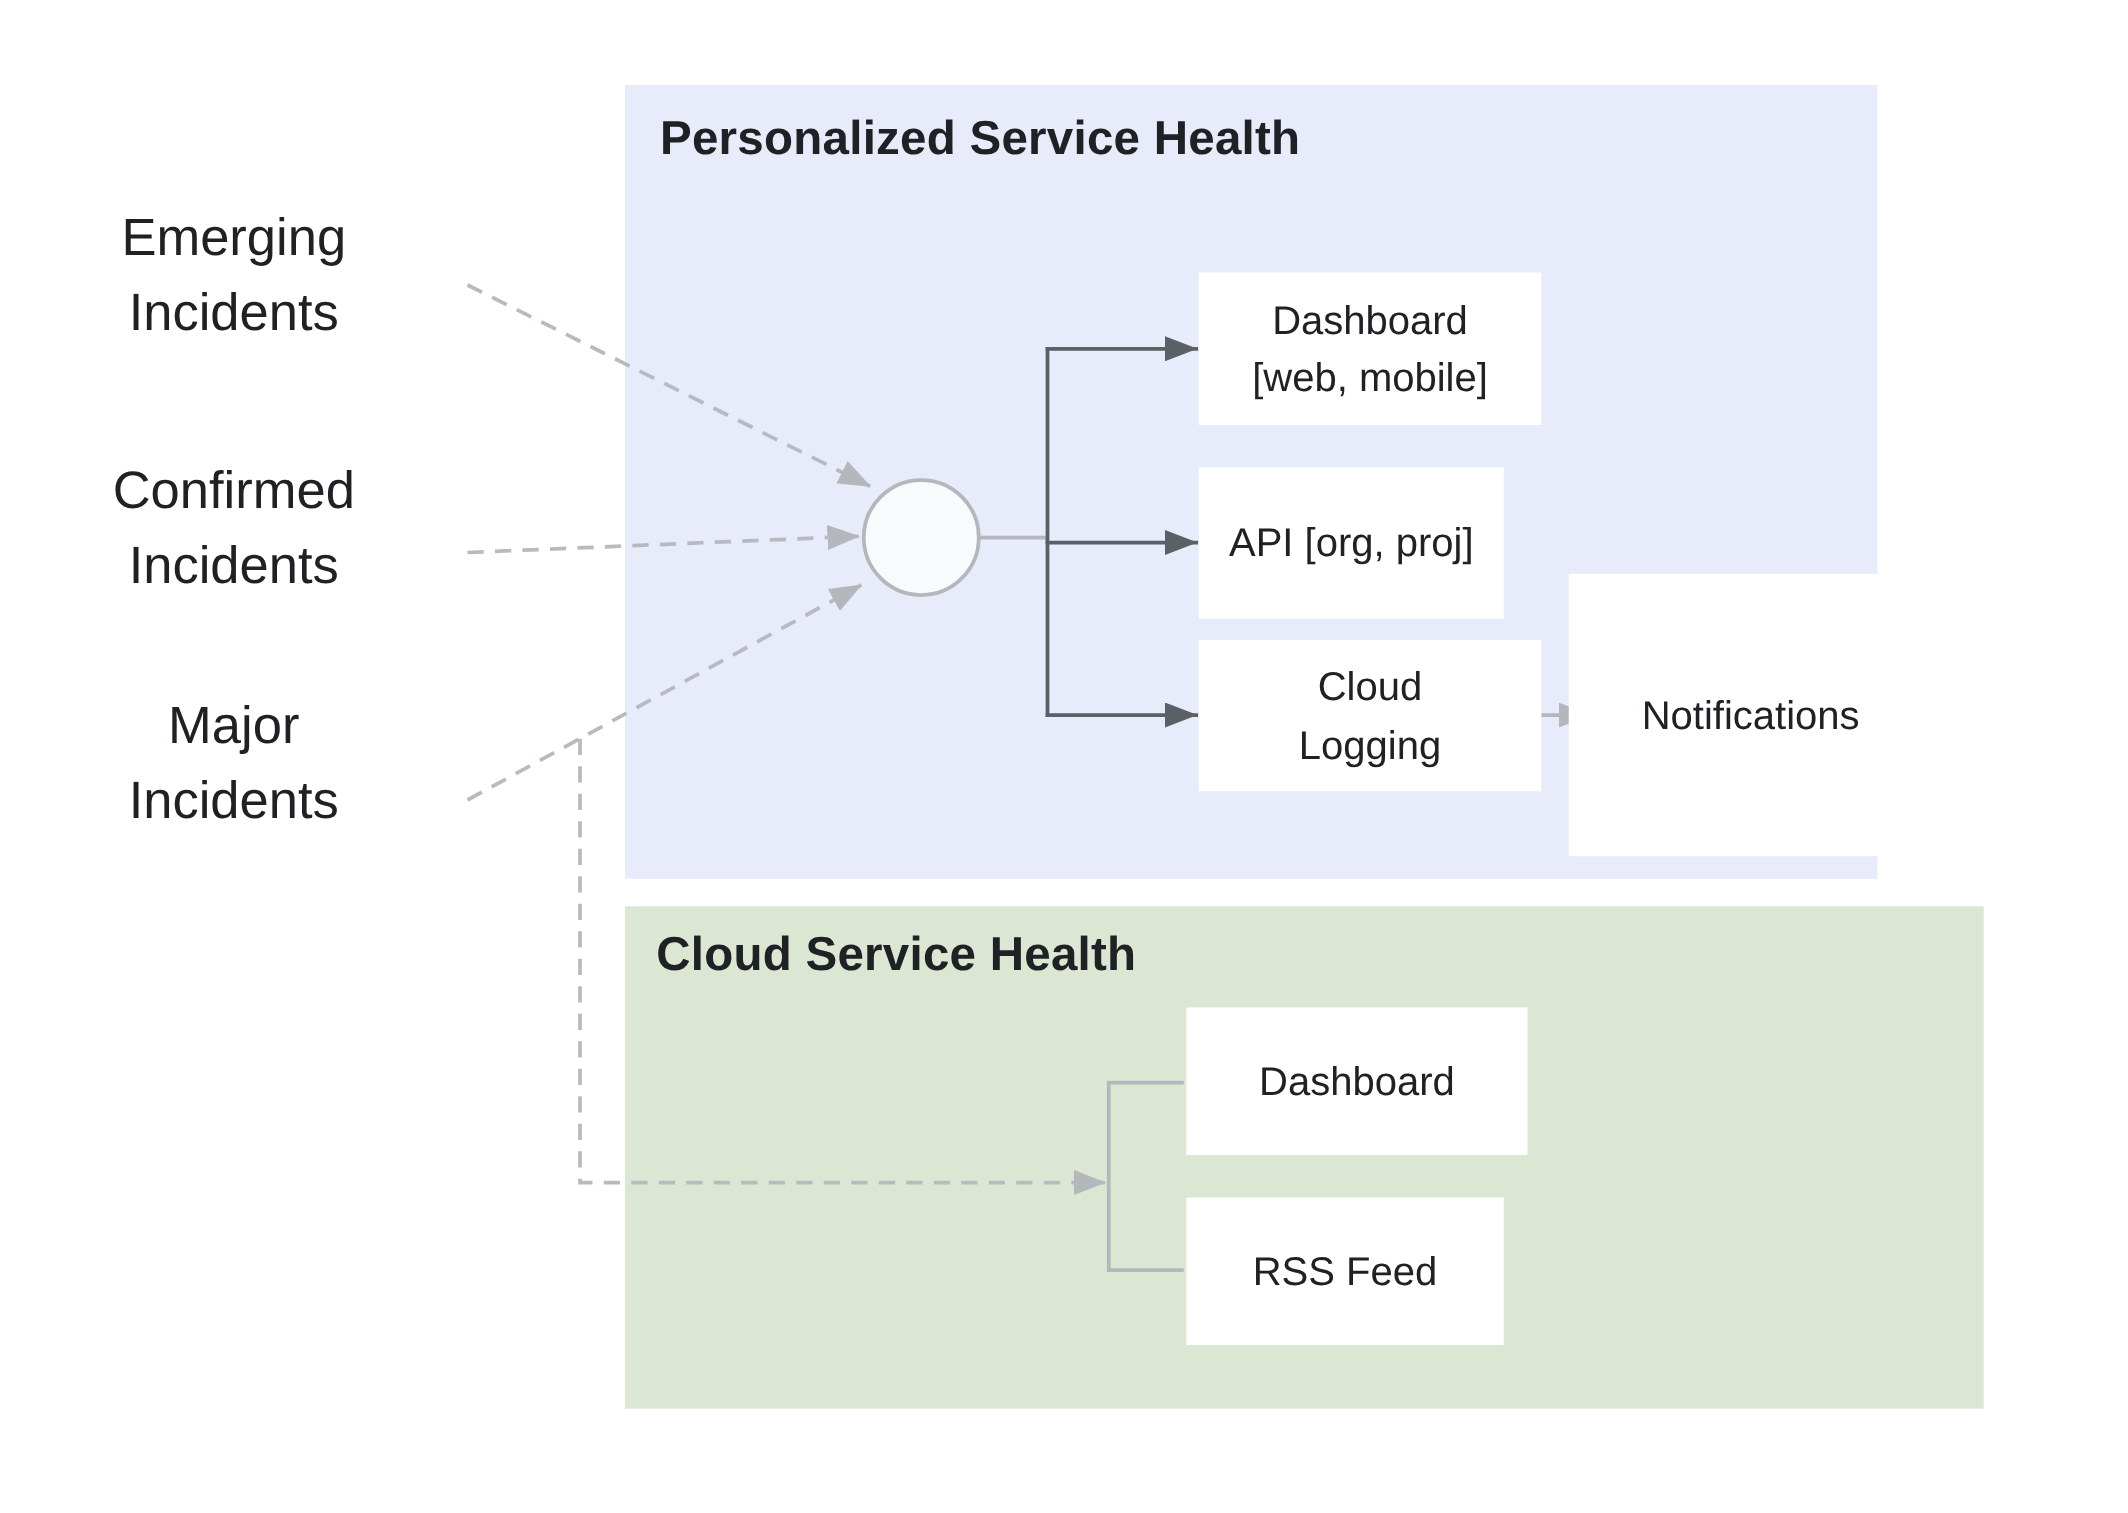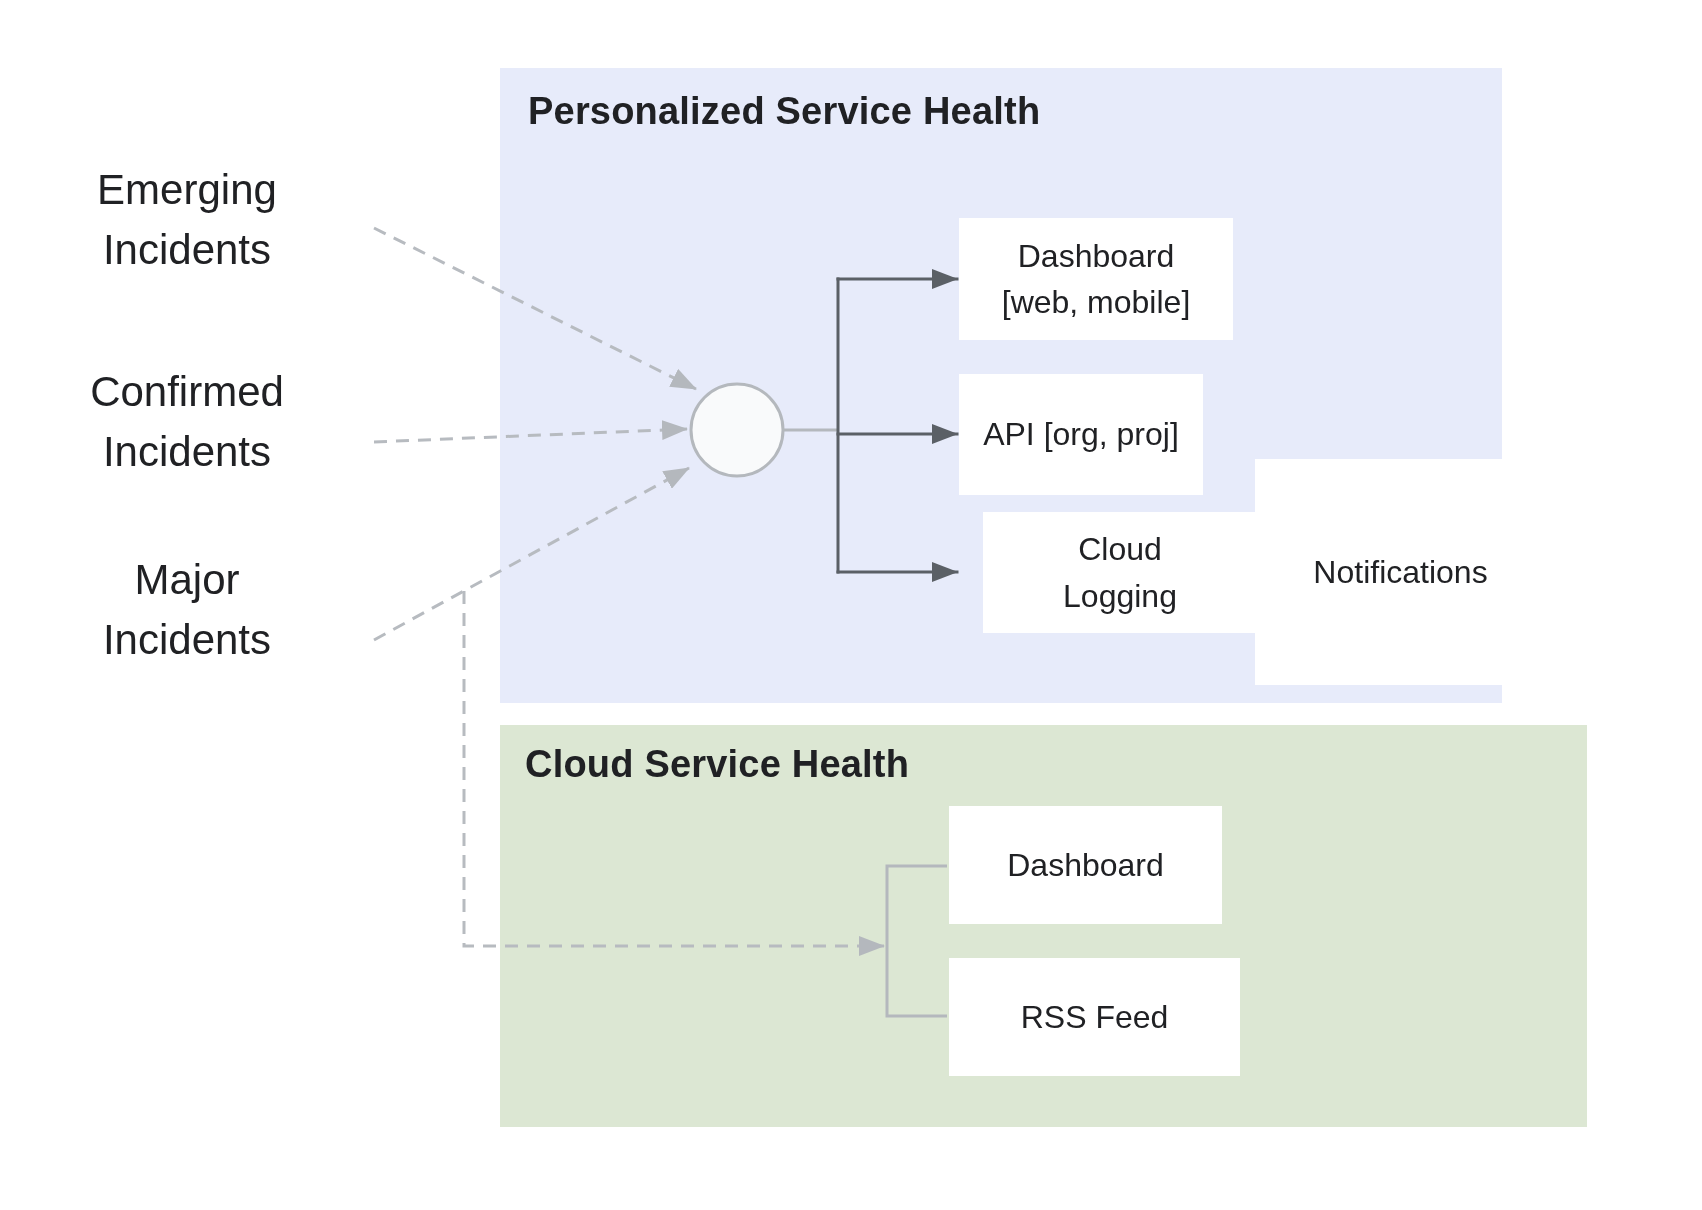--- a/index.html
+++ b/index.html
@@ -27,26 +27,26 @@
   .src-emerging{top:160px;}
   .src-confirmed{top:362px;}
   .src-major{top:550px;}
   .node{
     position:absolute;background:var(--node_bg,#ffffff);
     display:flex;flex-direction:column;align-items:center;justify-content:center;
     text-align:center;font-size:32px;line-height:1.45;white-space:pre-line;
   }
   .node-dashboard{left:959px;top:218px;width:274px;height:122px;}
   .node-api{left:959px;top:374px;width:244px;height:121px;}
-  .node-logging{left:959px;top:512px;width:274px;height:121px;margin-left:24px;}
+  .node-logging{left:959px;top:512px;width:274px;height:121px;}
   .node-notifications{left:1255px;top:459px;width:291px;height:226px;gap:36px;}
   .node-notifications .notif-title{font-size:32px;line-height:1.45;}
   .node-notifications .notif-detail{font-size:26px;line-height:1.45;white-space:pre-line;}
   .node-cloud-dashboard{left:949px;top:806px;width:273px;height:118px;}
-  .node-rss{left:949px;top:958px;width:291px;height:118px;text-align:center;}
+  .node-rss{left:949px;top:958px;width:254px;height:118px;text-align:center;}
   svg.wires{position:absolute;left:0;top:0;pointer-events:none;}
 </style>
 </head>
 <body>
 
 <div class="canvas">
 
   <div class="src-label src-emerging">Emerging
 Incidents</div>
   <div class="src-label src-confirmed">Confirmed

